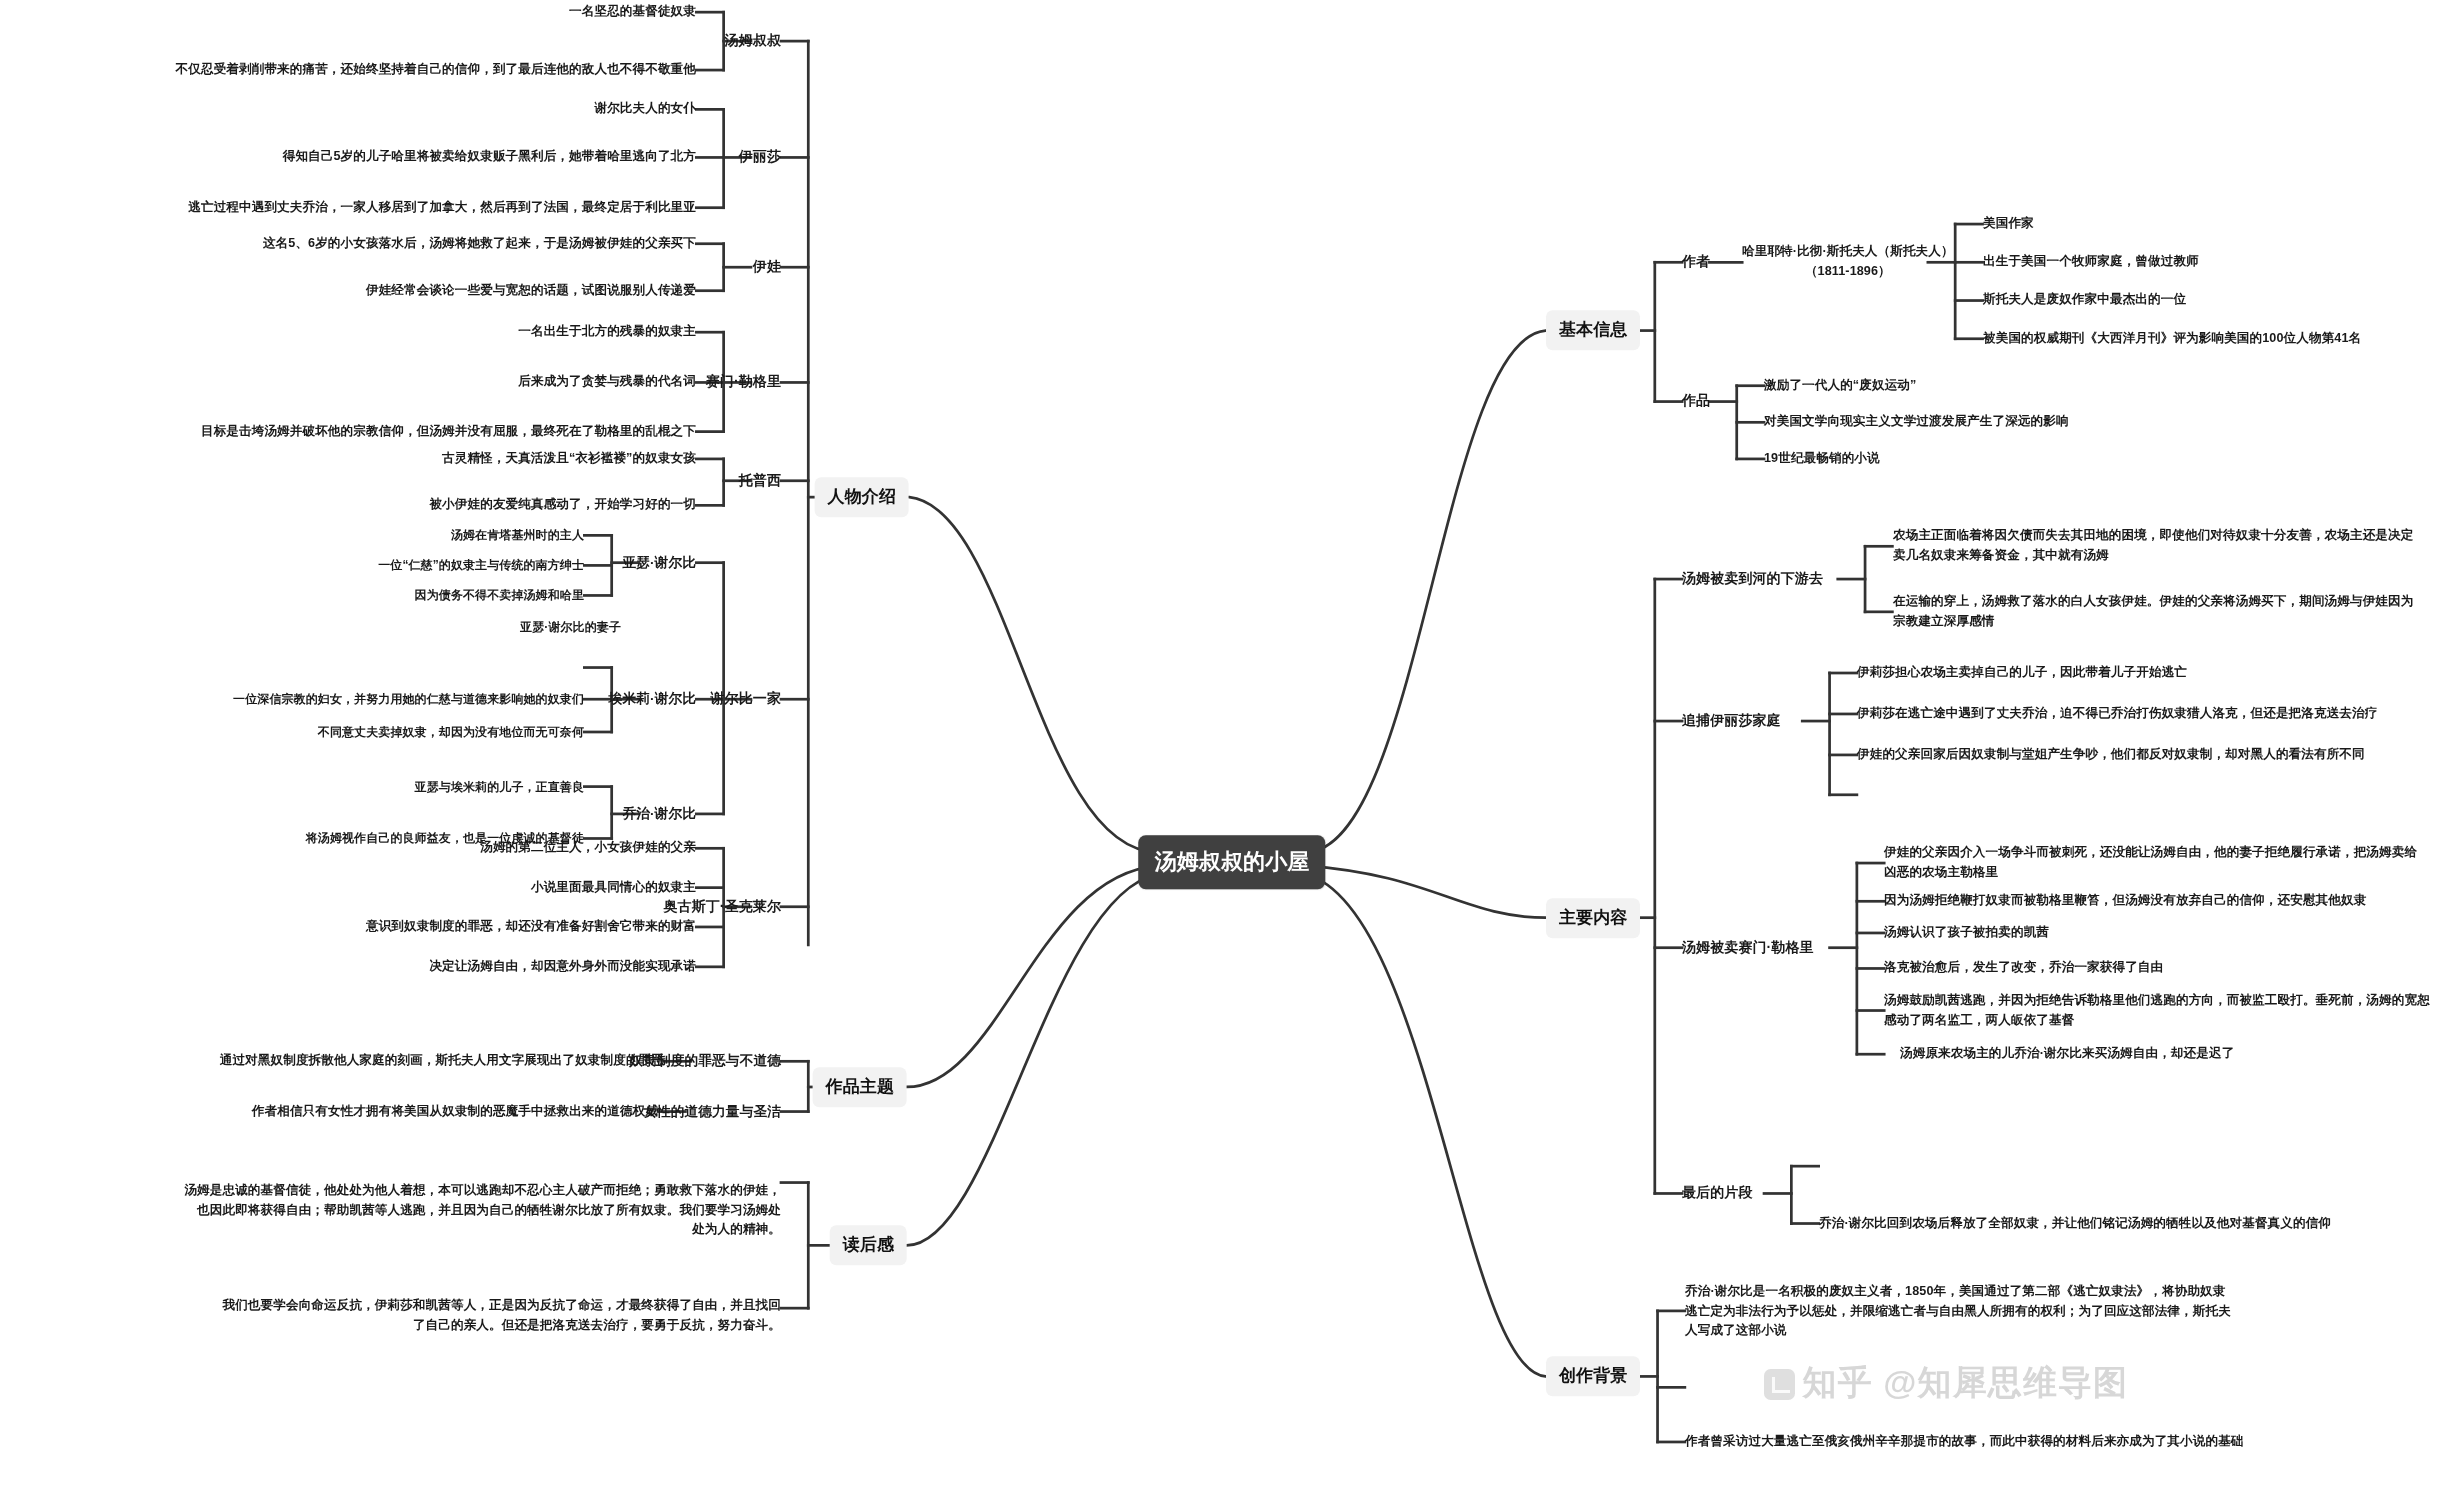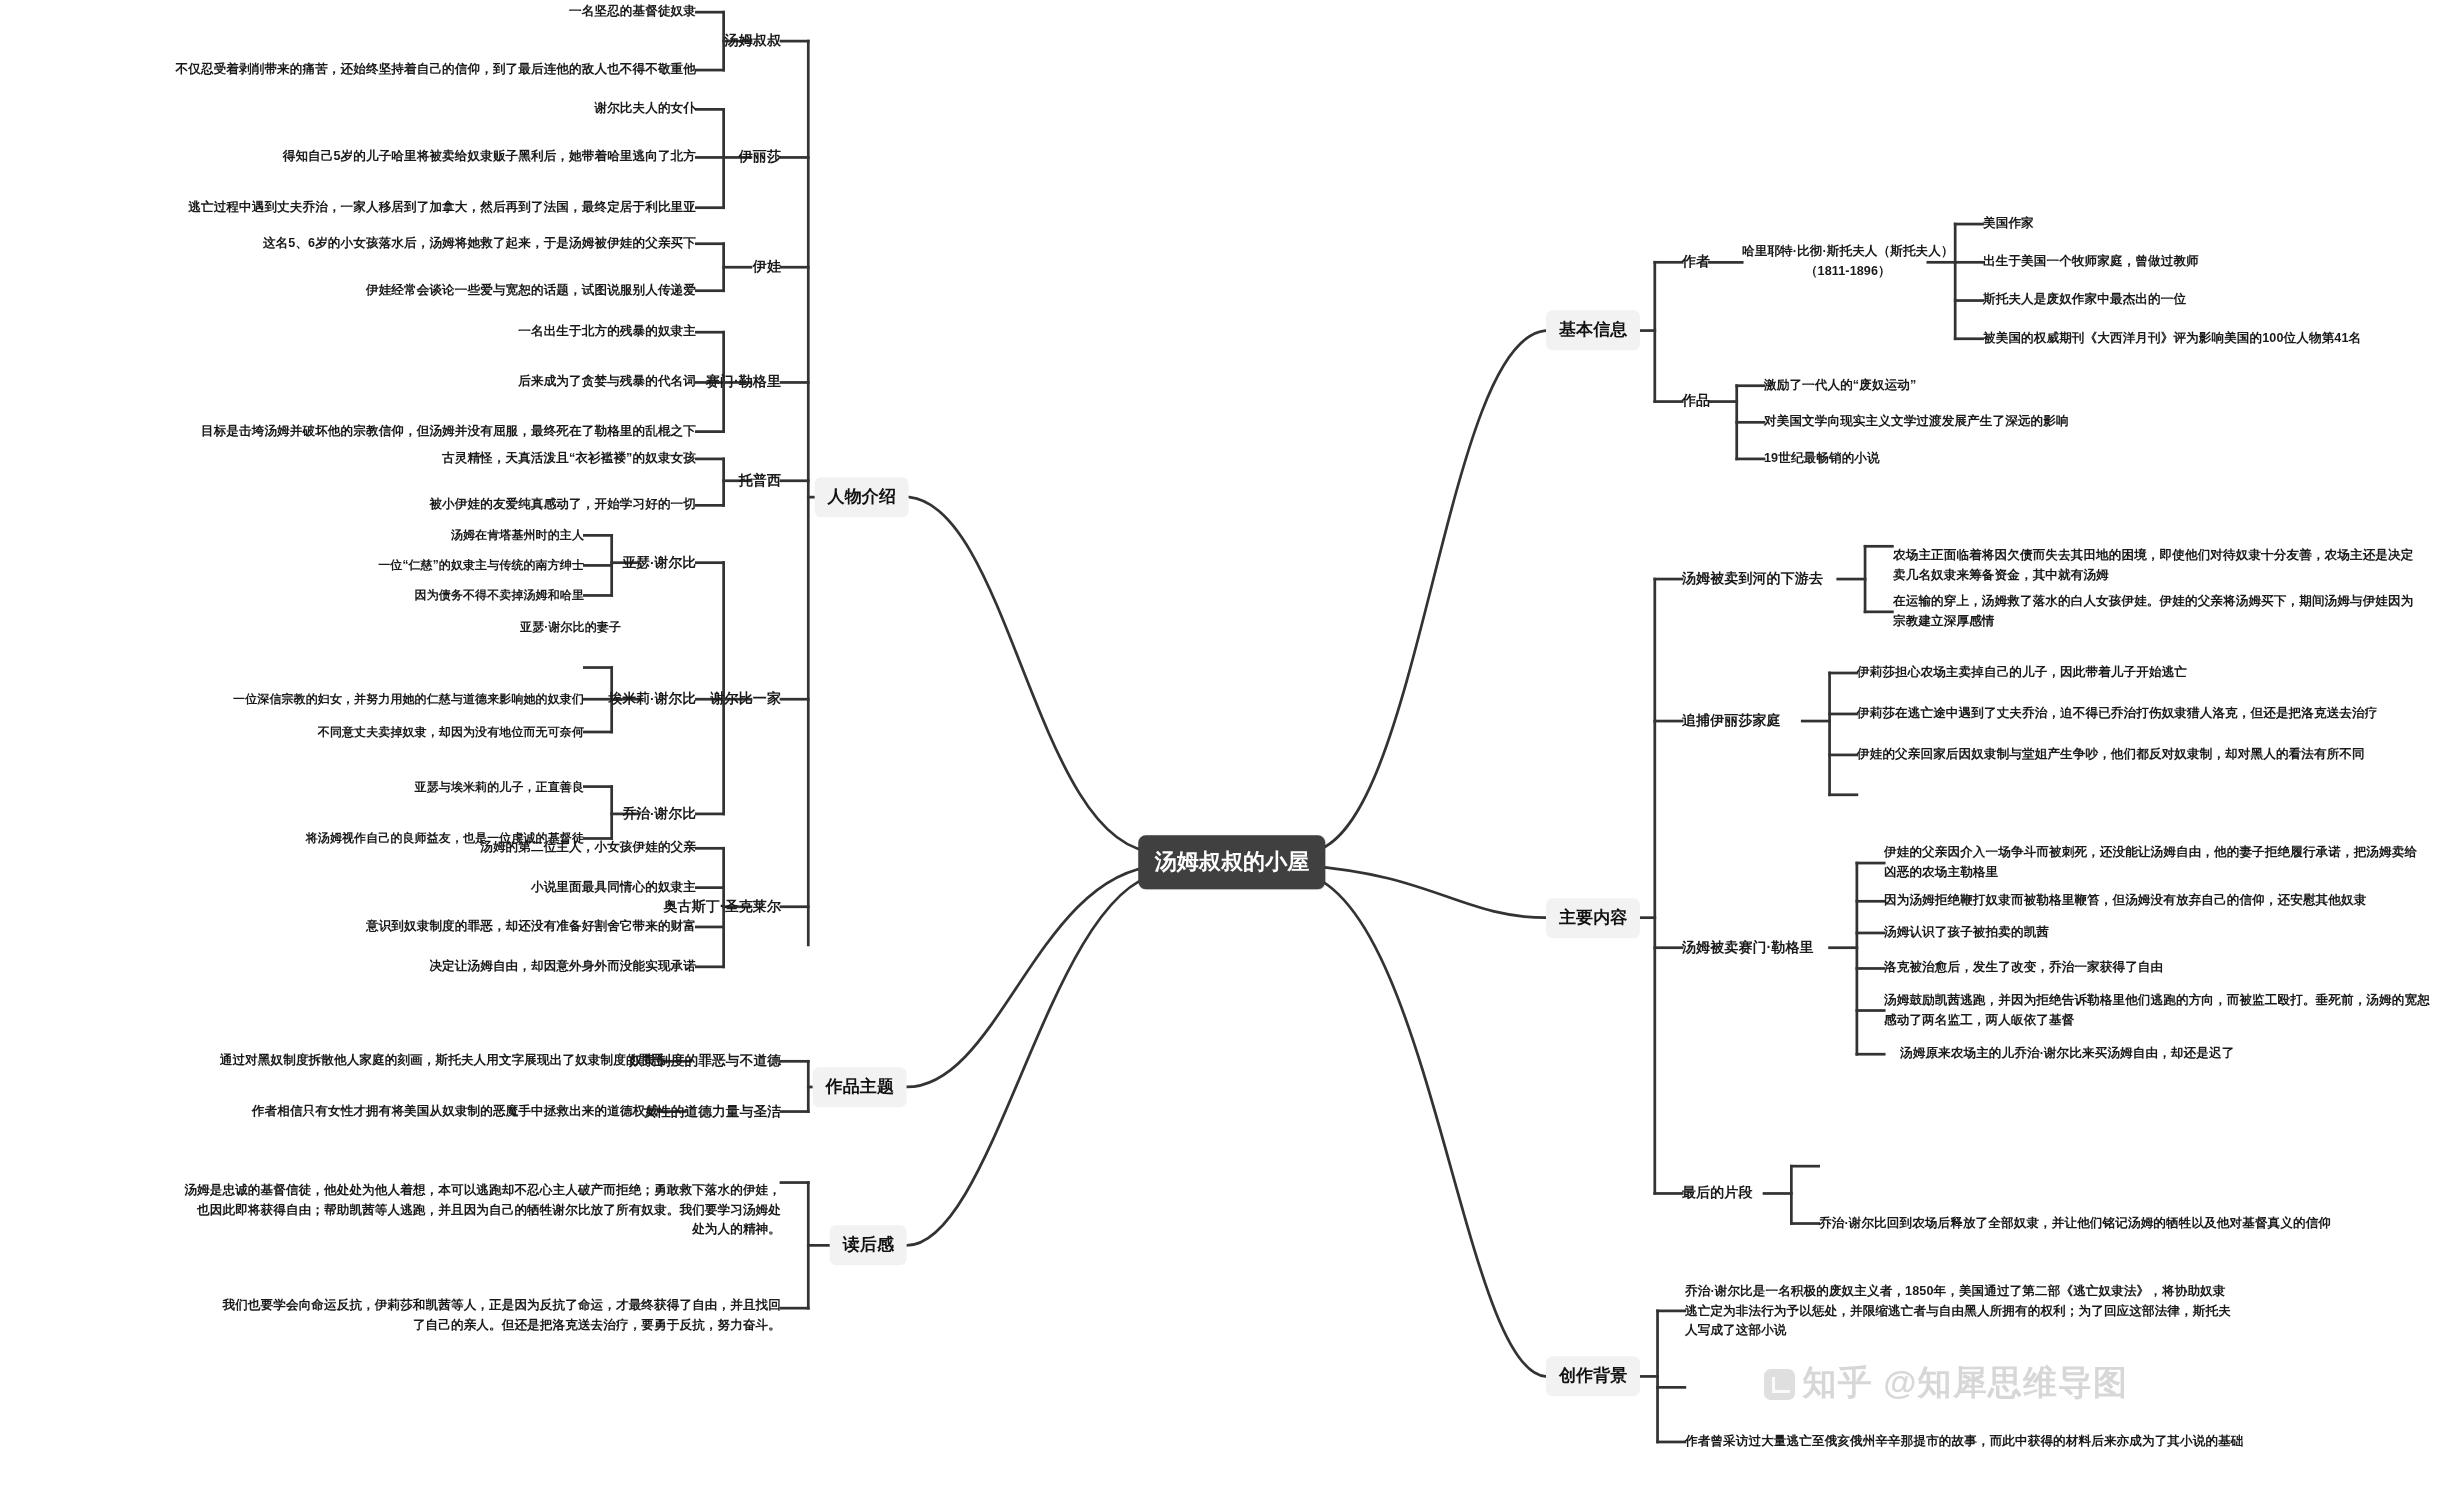--- a/index.html
+++ b/index.html
@@ -313,21 +313,21 @@
 
   <div class="node lvl-3 a-left leaf-wrap" style="left:1764px; top:386px;">激励了一代人的“废奴运动”</div>
   <div class="node lvl-3 a-left leaf-wrap" style="left:1764px; top:422px;">对美国文学向现实主义文学过渡发展产生了深远的影响</div>
   <div class="node lvl-3 a-left leaf-wrap" style="left:1764px; top:459px;">19世纪最畅销的小说</div>
 
   <div class="node lvl-2 a-left" style="left:1682px; top:579px;">汤姆被卖到河的下游去</div>
   <div class="node lvl-2 a-left" style="left:1682px; top:721px;">追捕伊丽莎家庭</div>
   <div class="node lvl-2 a-left" style="left:1682px; top:948px;">汤姆被卖赛门·勒格里</div>
   <div class="node lvl-2 a-left" style="left:1682px; top:1193px;">最后的片段</div>
 
-  <div class="node lvl-3 a-left" style="left:1893px; top:546px; max-width:552px;margin-top:20px;">农场主正面临着将因欠债而失去其田地的困境，即使他们对待奴隶十分友善，农场主还是决定
+  <div class="node lvl-3 a-left" style="left:1893px; top:546px; max-width:552px;">农场主正面临着将因欠债而失去其田地的困境，即使他们对待奴隶十分友善，农场主还是决定
 卖几名奴隶来筹备资金，其中就有汤姆</div>
   <div class="node lvl-3 a-left" style="left:1893px; top:612px; max-width:552px;">在运输的穿上，汤姆救了落水的白人女孩伊娃。伊娃的父亲将汤姆买下，期间汤姆与伊娃因为
 宗教建立深厚感情</div>
 
   <div class="node lvl-3 a-left" style="left:1857px; top:673px; max-width:590px;">伊莉莎担心农场主卖掉自己的儿子，因此带着儿子开始逃亡</div>
   <div class="node lvl-3 a-left" style="left:1857px; top:714px; max-width:590px;">伊莉莎在逃亡途中遇到了丈夫乔治，迫不得已乔治打伤奴隶猎人洛克，但还是把洛克送去治疗</div>
   <div class="node lvl-3 a-left" style="left:1857px; top:755px; max-width:590px;">伊娃的父亲回家后因奴隶制与堂姐产生争吵，他们都反对奴隶制，却对黑人的看法有所不同</div>
 
   <div class="node lvl-3 a-left" style="left:1884px; top:863px; max-width:563px;">伊娃的父亲因介入一场争斗而被刺死，还没能让汤姆自由，他的妻子拒绝履行承诺，把汤姆卖给
 凶恶的农场主勒格里</div>

